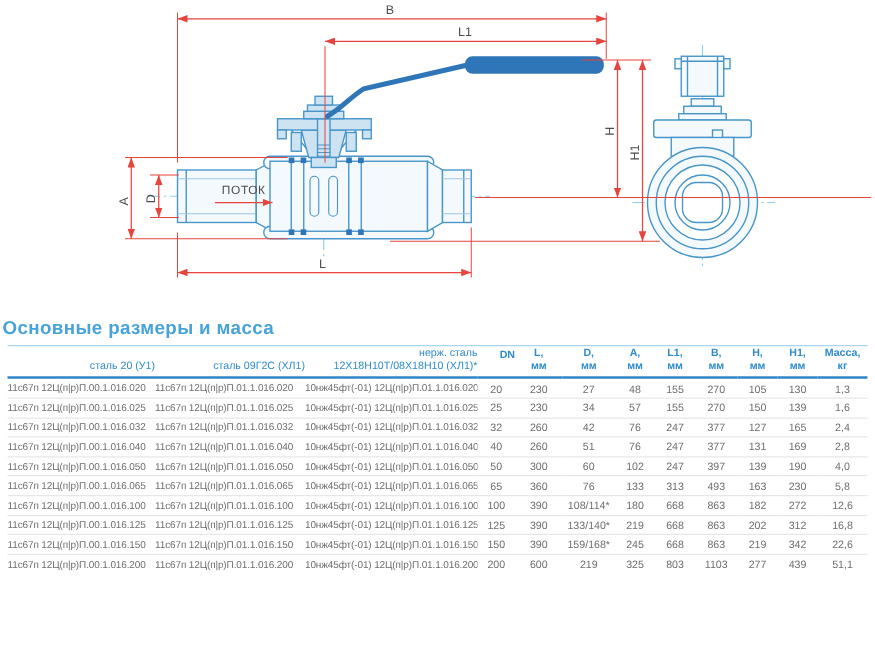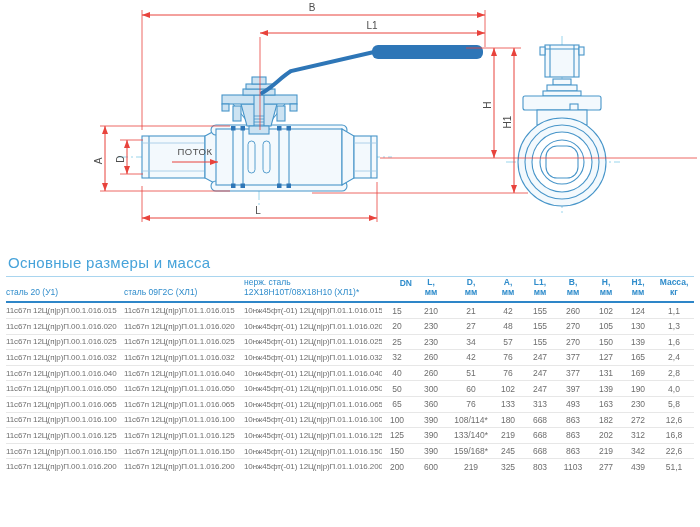--- a/index.html
+++ b/index.html
@@ -1,24 +1,24 @@
 <!DOCTYPE html>
 <html><head>
 <meta charset="utf-8">
 <style>
   html,body{margin:0;padding:0;background:#ffffff;width:700px;height:527px;overflow:hidden;
     font-family:"Liberation Sans", sans-serif;}
   .drawing{display:block;width:700px;height:250px;}
-  .section-title{margin:4px 0 5px 8px;font-size:15px;letter-spacing:.3px;color:#47a3da;font-weight:400;}
+  .section-title{margin:4px 0 5px 2px;font-size:15px;letter-spacing:.3px;color:#47a3da;font-weight:700;}
   table.dims{border-collapse:collapse;table-layout:fixed;width:688px;margin:0 6px;
     border-top:1px solid #a9d5ef;}
   table.dims th{color:#2f8ccb;font-weight:700;padding:0;vertical-align:bottom;}
   tr.hr1 th{font-size:9px;padding-top:5px;padding-bottom:2px;text-align:left;font-weight:700;}
   tr.hr1 th.pn{text-align:center;}
-  tr.hr2 th{font-size:8.5px;text-align:left;padding-bottom:4px;line-height:1.2;}
+  tr.hr2 th{font-size:8.5px;text-align:right;padding-bottom:4px;line-height:1.2;}
   tr.hr2 th.mat{font-weight:400;}
   tr.hr2 th .two{white-space:pre-line;}
   tr.hr2 th.num{text-align:center;}
   tr.hr2 th.dncell{vertical-align:middle;text-align:right;padding-bottom:12px;}
   thead tr.hr2 th{border-bottom:2px solid #2e86c8;}
   td{font-size:8.5px;color:#6e6e6e;height:14.6px;padding:0;border-bottom:1px solid #e7e7e7;
      white-space:nowrap;overflow:hidden;}
   td.c-des{font-size:8px;text-align:left;letter-spacing:-0.1px;}
   td.c-num{text-align:center;}
   tbody tr:last-child td{border-bottom:none;}
@@ -216,34 +216,20 @@
           <div>мм</div>
         </th>
       <th class="num">
           <div>Масса,</div>
           <div>кг</div>
         </th>
     </tr>
   </thead>
   <tbody>
       <tr>
-        <td class="c-des">11с67п 12Ц(п|р)П.00.1.016.015</td>
-        <td class="c-des">11с67п 12Ц(п|р)П.01.1.016.015</td>
-        <td class="c-des">10нж45фт(-01) 12Ц(п|р)П.01.1.016.015</td>
-        <td class="c-num">15</td>
-        <td class="c-num">210</td>
-        <td class="c-num">21</td>
-        <td class="c-num">42</td>
-        <td class="c-num">155</td>
-        <td class="c-num">260</td>
-        <td class="c-num">102</td>
-        <td class="c-num">124</td>
-        <td class="c-num">1,1</td>
-      </tr>
-      <tr>
         <td class="c-des">11с67п 12Ц(п|р)П.00.1.016.020</td>
         <td class="c-des">11с67п 12Ц(п|р)П.01.1.016.020</td>
         <td class="c-des">10нж45фт(-01) 12Ц(п|р)П.01.1.016.020</td>
         <td class="c-num">20</td>
         <td class="c-num">230</td>
         <td class="c-num">27</td>
         <td class="c-num">48</td>
         <td class="c-num">155</td>
         <td class="c-num">270</td>
         <td class="c-num">105</td>

